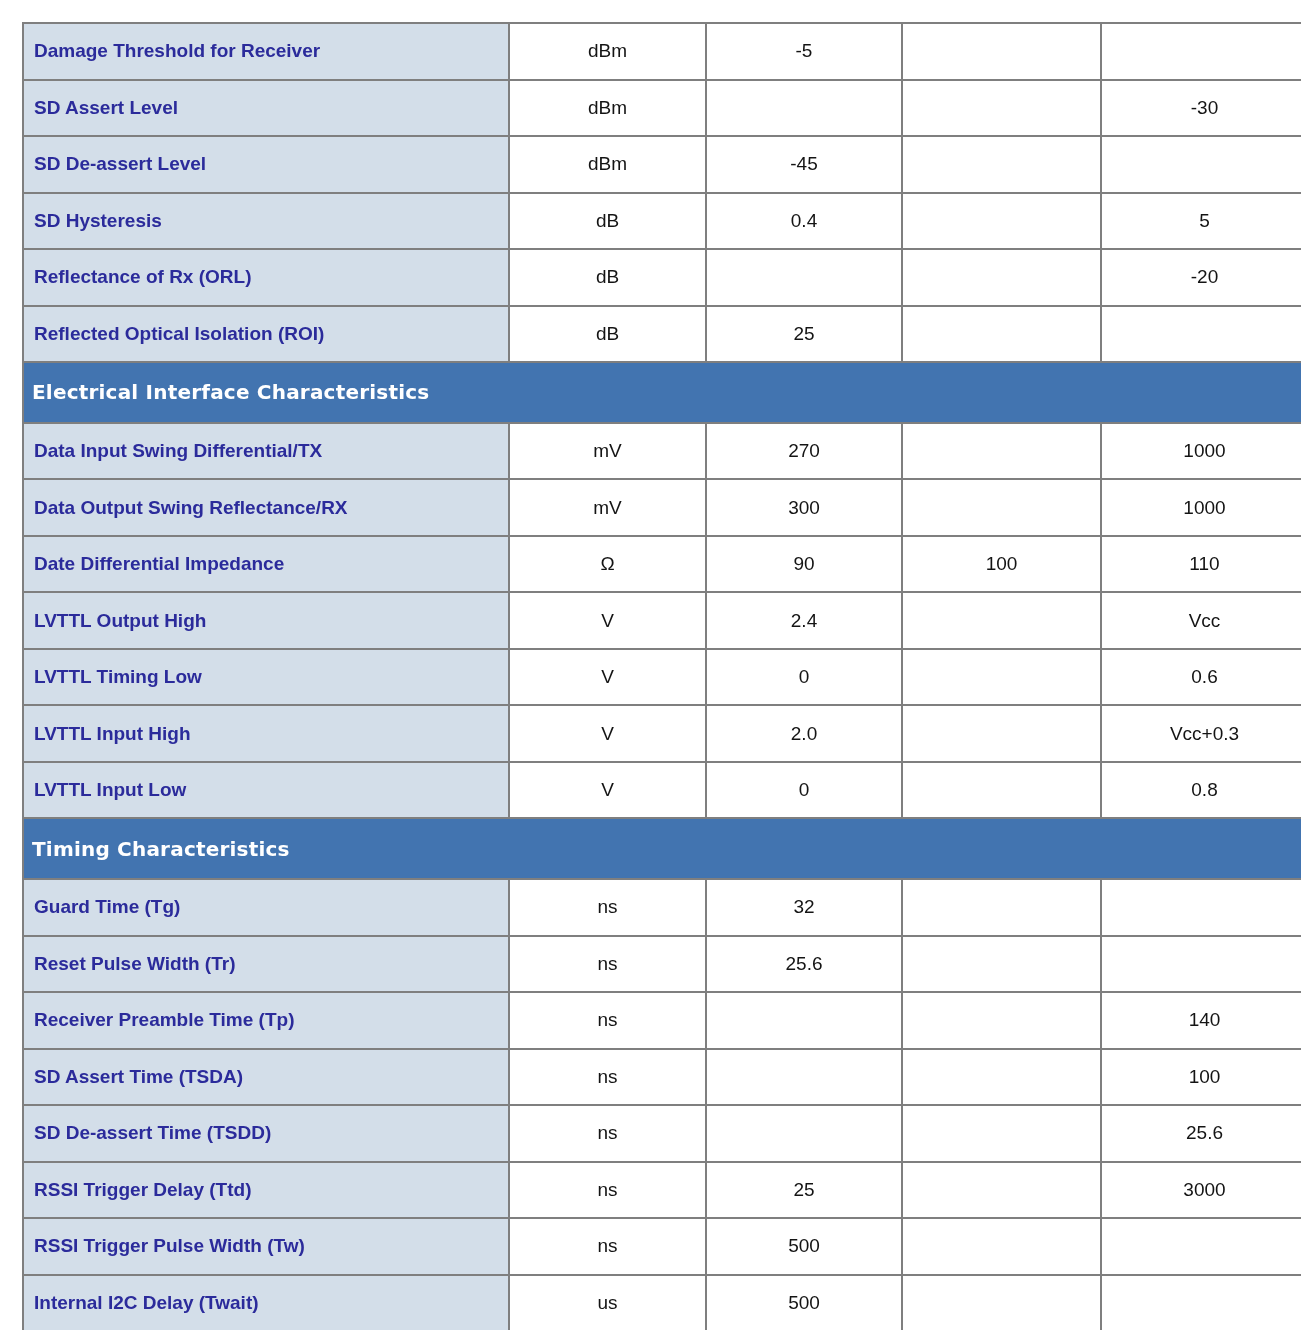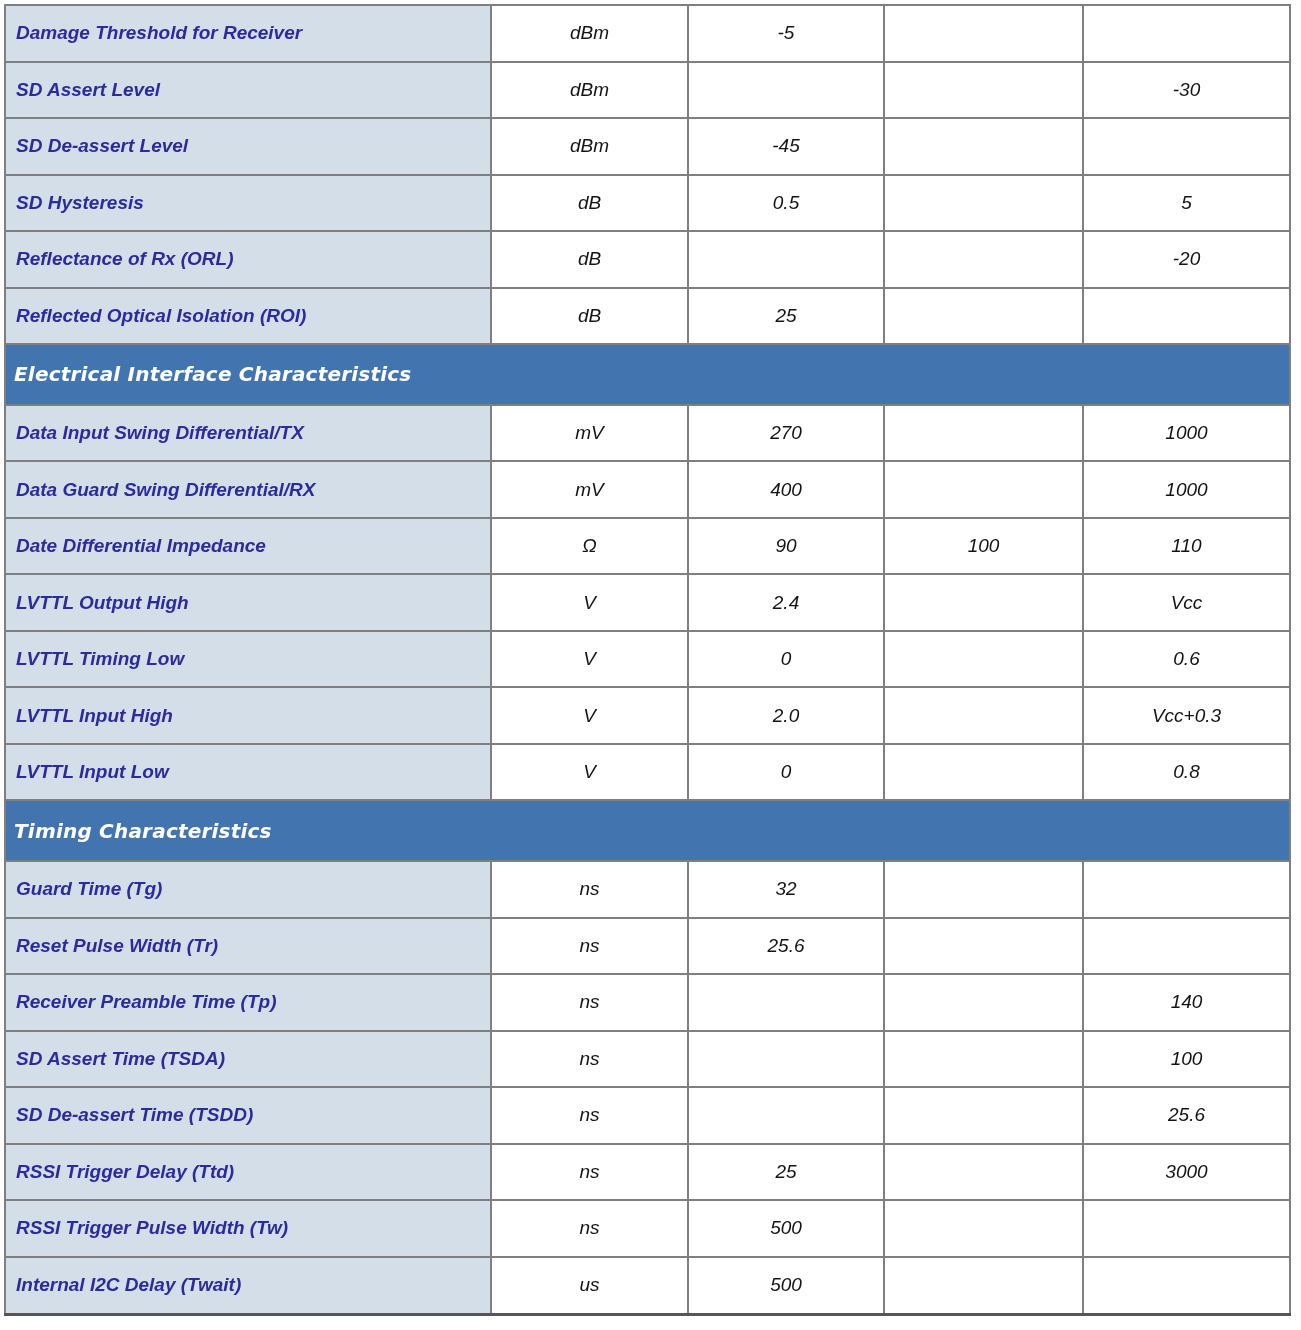--- a/index.html
+++ b/index.html
@@ -5,23 +5,22 @@
   html, body {
     margin: 0;
     padding: 0;
     background: #ffffff;
   }
   .page {
     width: 1301px;
     height: 1330px;
     background: #ffffff;
     box-sizing: border-box;
-    padding: 4px;
+    padding: 22px;
     font-family: "Liberation Sans", sans-serif;
-    font-style: italic;
   }
   table.spec {
     border-collapse: collapse;
     table-layout: fixed;
     width: 1285px;
     height: 1312px;
     background: #ffffff;
     border: 2px solid #7f7f7f;
     border-bottom: 3px solid #565656;
   }
@@ -88,21 +87,21 @@
         <tr>
           <td class="cell-label">SD De-assert Level</td>
           <td class="cell-center">dBm</td>
           <td class="cell-center">-45</td>
           <td class="cell-center"></td>
           <td class="cell-center"></td>
         </tr>
         <tr>
           <td class="cell-label">SD Hysteresis</td>
           <td class="cell-center">dB</td>
-          <td class="cell-center">0.5</td>
+          <td class="cell-center">0.4</td>
           <td class="cell-center"></td>
           <td class="cell-center">5</td>
         </tr>
         <tr>
           <td class="cell-label">Reflectance of Rx (ORL)</td>
           <td class="cell-center">dB</td>
           <td class="cell-center"></td>
           <td class="cell-center"></td>
           <td class="cell-center">-20</td>
         </tr>
@@ -117,23 +116,23 @@
           <td colspan="5" class="section">Electrical Interface Characteristics</td>
         </tr>
         <tr>
           <td class="cell-label">Data Input Swing Differential/TX</td>
           <td class="cell-center">mV</td>
           <td class="cell-center">270</td>
           <td class="cell-center"></td>
           <td class="cell-center">1000</td>
         </tr>
         <tr>
-          <td class="cell-label">Data Guard Swing Differential/RX</td>
+          <td class="cell-label">Data Output Swing Reflectance/RX</td>
           <td class="cell-center">mV</td>
-          <td class="cell-center">400</td>
+          <td class="cell-center">300</td>
           <td class="cell-center"></td>
           <td class="cell-center">1000</td>
         </tr>
         <tr>
           <td class="cell-label">Date Differential Impedance</td>
           <td class="cell-center">Ω</td>
           <td class="cell-center">90</td>
           <td class="cell-center">100</td>
           <td class="cell-center">110</td>
         </tr>

